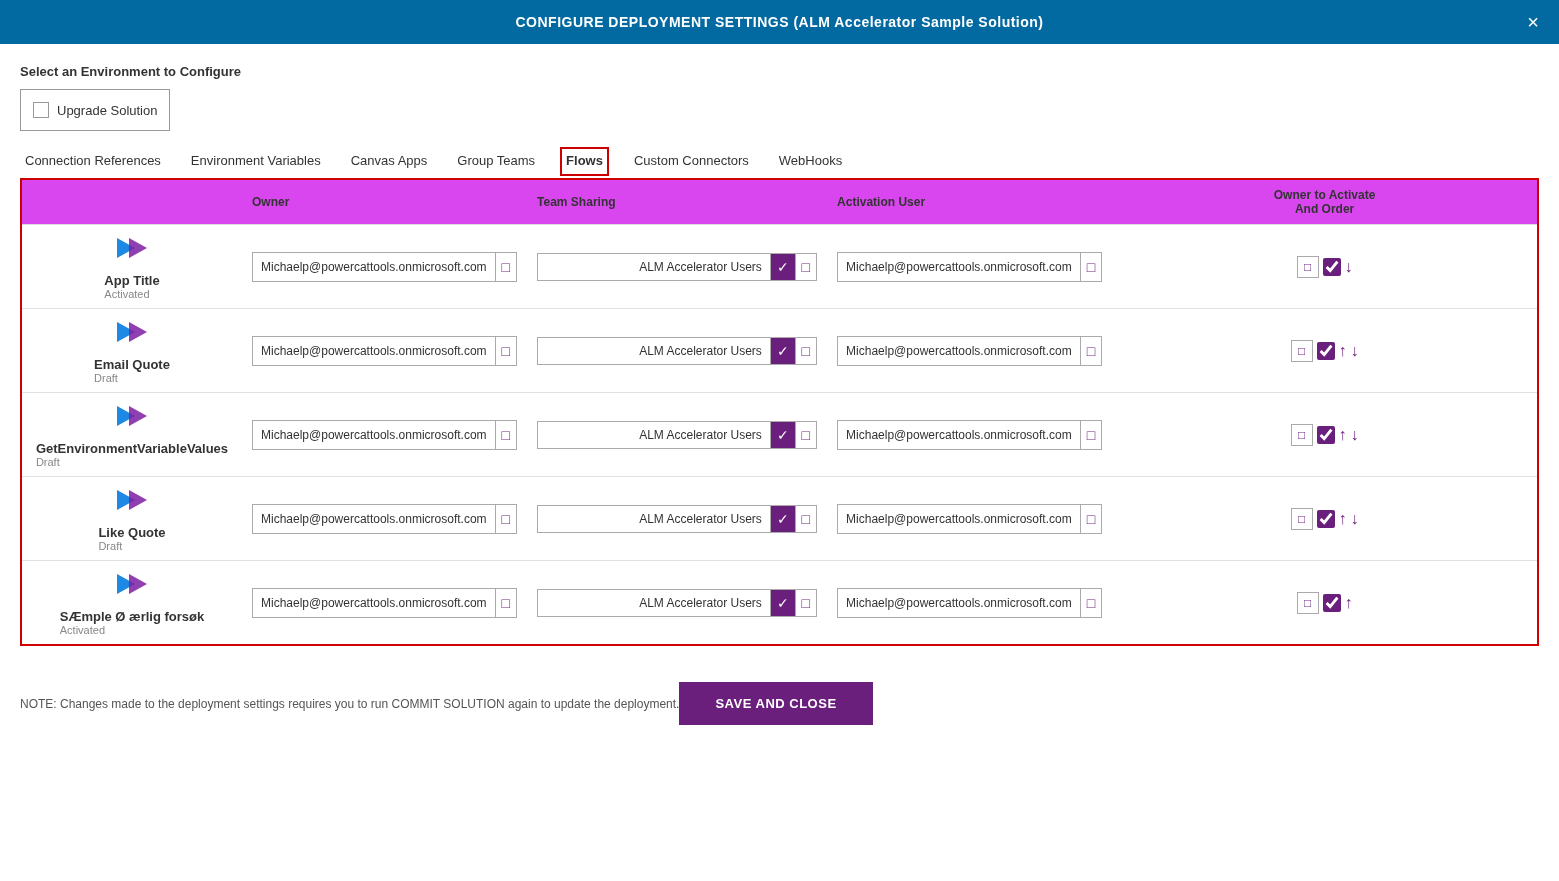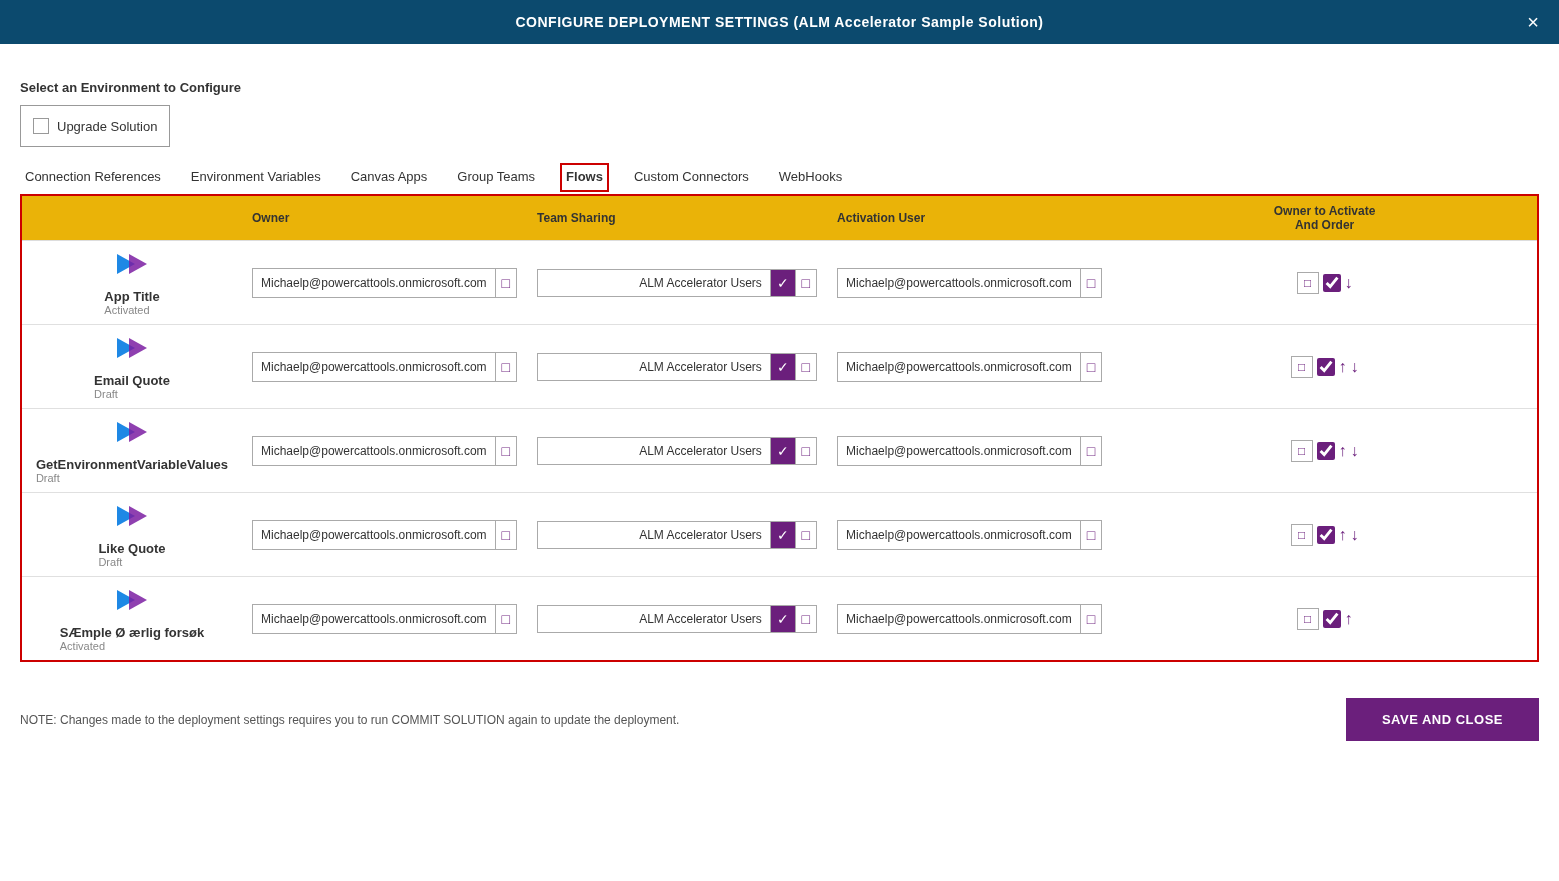--- a/index.html
+++ b/index.html
@@ -1,19 +1,19 @@
 <!DOCTYPE html>
 <html><head>
   <meta charset="utf-8">
   <style>
     * { box-sizing: border-box; margin: 0; padding: 0; }
     body { font-family: 'Segoe UI', Arial, sans-serif; font-size: 13px; background: #fff; color: #333; }
 
     .title-bar {
-      background: #0c4a6e;
+      background: #0369a1;
       color: #fff;
       text-align: center;
       padding: 14px 40px;
       font-weight: 700;
       font-size: 14px;
       letter-spacing: 0.5px;
       position: relative;
     }
     .title-bar .close-btn {
       position: absolute;
@@ -23,21 +23,20 @@
       color: #fff;
       font-size: 20px;
       cursor: pointer;
       background: none;
       border: none;
       font-weight: 300;
     }
 
     .main-content {
       padding: 20px 20px 0 20px;
-      margin-top: 16px;
     }
 
     .select-label {
       font-weight: 600;
       margin-bottom: 10px;
       font-size: 13px;
     }
 
     .env-row {
       display: flex;
@@ -110,21 +109,21 @@
       border: 2px solid #c00;
       margin-top: 2px;
     }
 
     .flows-table {
       width: 100%;
       border-collapse: collapse;
     }
 
     .flows-table thead tr {
-      background: #eab308;
+      background: #d946ef;
     }
     .flows-table thead th {
       padding: 8px 10px;
       font-weight: 600;
       font-size: 12px;
       text-align: left;
       border-bottom: 1px solid #ddd;
       color: #333;
     }
     .flows-table thead th.right-col {
@@ -245,21 +244,21 @@
       font-size: 16px;
       cursor: pointer;
       font-weight: 700;
       background: none;
       border: none;
     }
 
     .bottom-bar {
       display: flex;
       align-items: center;
-      justify-content: space-between;
+      justify-content: flex-start;
       padding: 16px 20px;
       margin-top: 20px;
     }
     .note-text {
       font-size: 12px;
       color: #555;
     }
     .save-close-btn {
       background: #6b1f7c;
       color: #fff;

